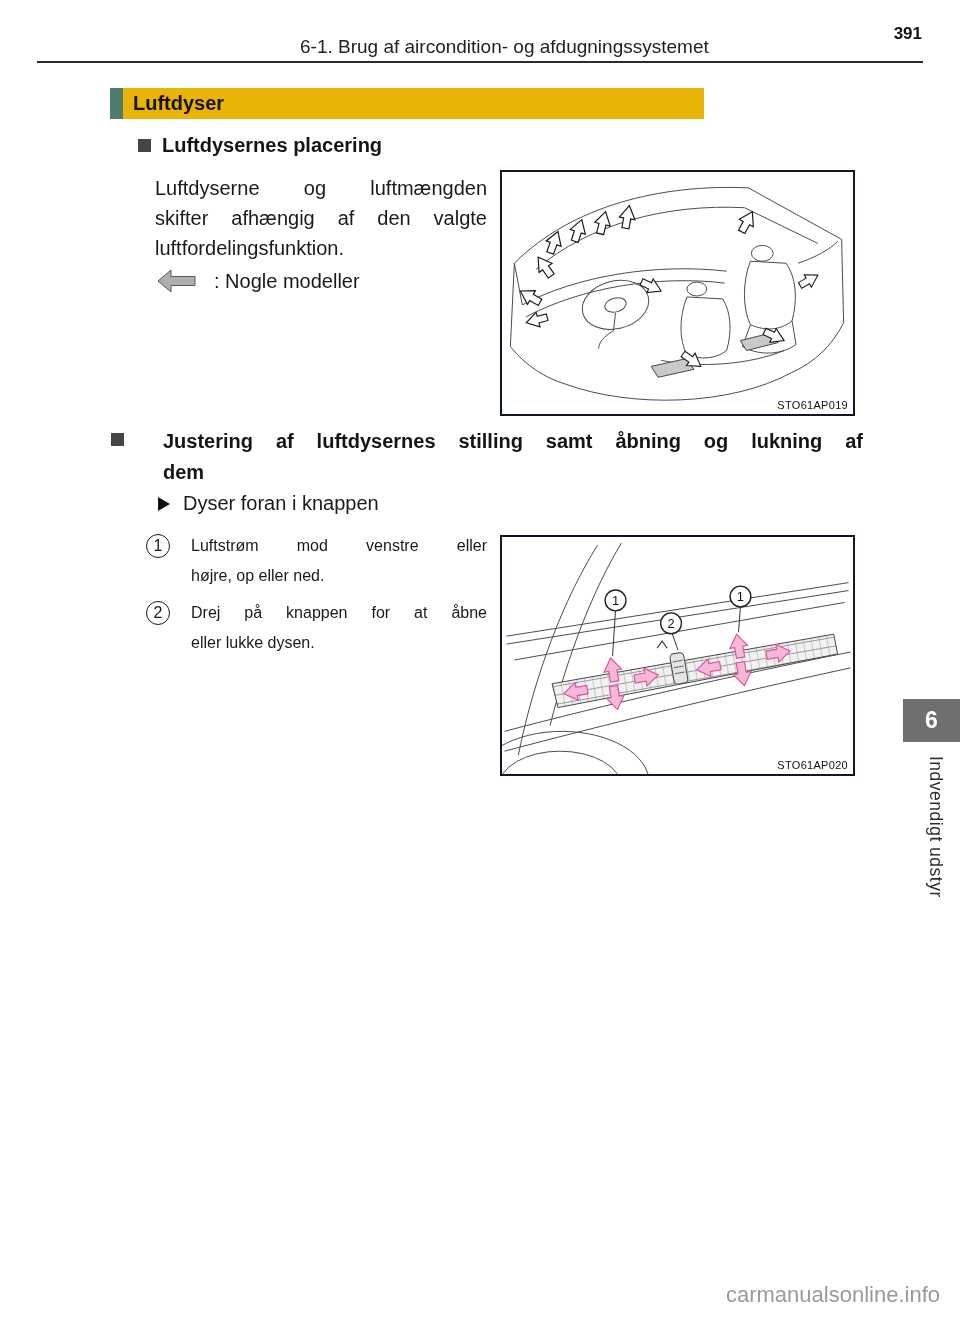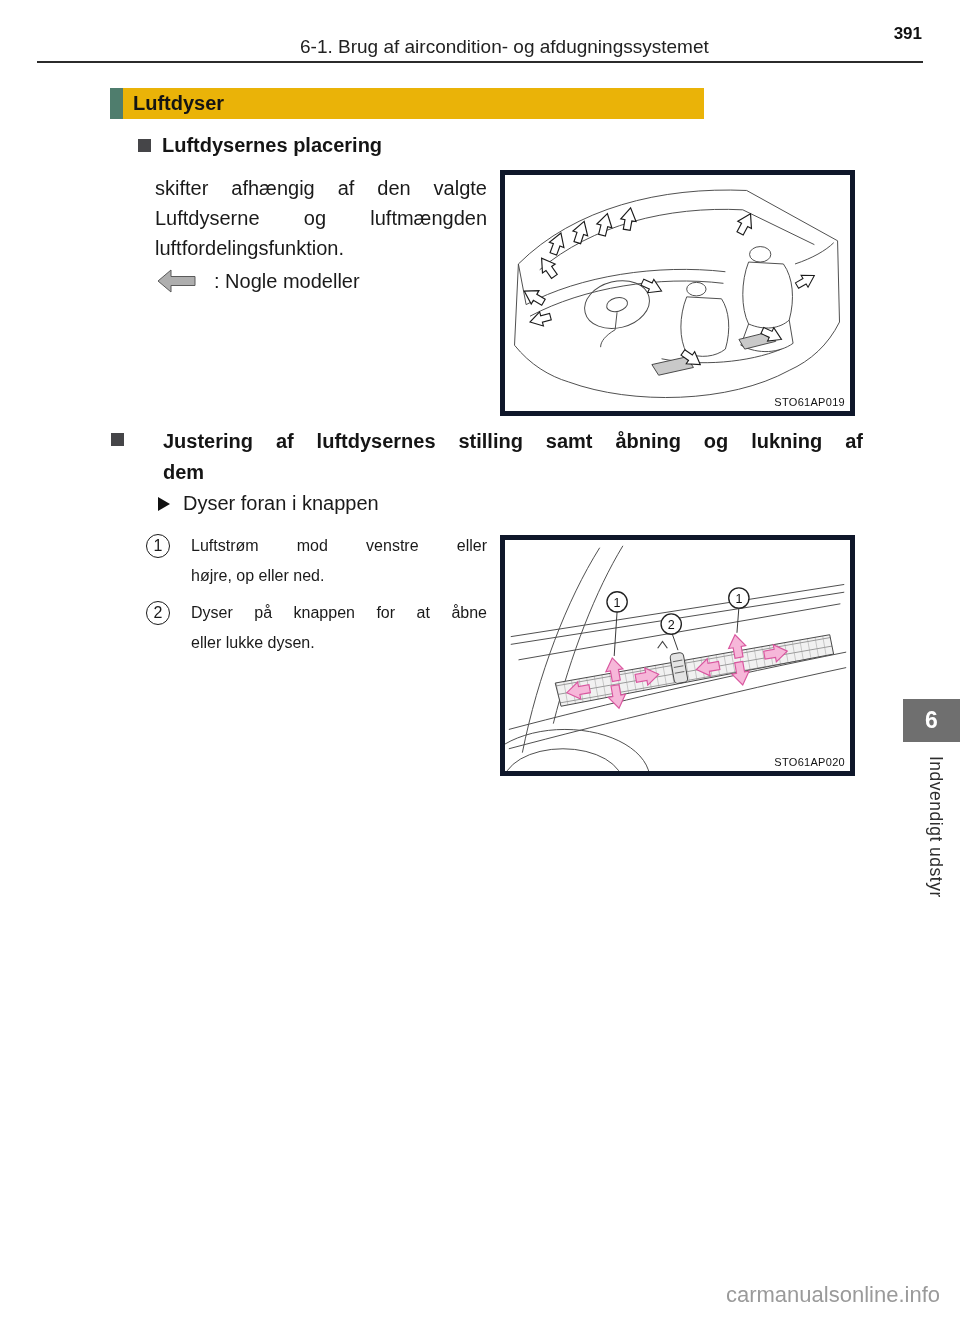--- a/index.html
+++ b/index.html
@@ -21,21 +21,21 @@
   .title-text{ font-size:20px; font-weight:bold; margin-left:10px; color:#141414; }
 
   .h1 { position:absolute; top:134px; left:111px; display:flex; align-items:center; gap:11px; font-size:20px; font-weight:bold; color:#151515;margin-left:27px; }
   .sq { width:13px; height:13px; background:#454548; display:inline-block; flex:0 0 13px; }
 
   .para { position:absolute; top:173px; left:155px; width:332px; font-size:20px; line-height:30px; }
   .jline { text-align:justify; text-align-last:justify; }
 
   .arrow-note { position:absolute; top:269px; left:157px; display:flex; align-items:center; gap:17px; font-size:20px; }
 
-  .figure { position:absolute; border:5px solid #0f172a; background:#fff; }
+  .figure { position:absolute; border:2px solid #0f172a; background:#fff; }
   .fig1 { top:170px; left:500px; width:355px; height:246px; }
   .fig2 { top:535px; left:500px; width:355px; height:241px; }
   .figure svg { width:100%; height:100%; display:block; }
   .fig-label { position:absolute; right:5px; bottom:3px; font-size:11px; letter-spacing:0.3px; color:#111; background:#fff; padding-left:3px; }
 
   .h2wrap { position:absolute; top:426px; left:110px; width:746px; }
   .sq2 { position:absolute; left:1px; top:7px; }
   .h2text { margin-left:53px; width:700px; font-size:20px; font-weight:bold; line-height:31px; color:#151515; }
 
   .pointer-row { position:absolute; top:492px; left:158px; display:flex; align-items:center; gap:13px; font-size:20px; }
@@ -67,22 +67,22 @@
     <span class="accent"></span>
     <span class="title-text">Luftdyser</span>
   </div>
 
   <div class="h1">
     <span class="sq"></span>
     <span>Luftdysernes placering</span>
   </div>
 
   <div class="para">
+    <div class="jline">Luftdyserne og luftmængden</div>
     <div class="jline">skifter afhængig af den valgte</div>
-    <div class="jline">Luftdyserne og luftmængden</div>
     <div>luftfordelingsfunktion.</div>
   </div>
 
   <div class="arrow-note">
     <svg width="40" height="24" viewBox="0 0 40 24">
       <polygon points="1,12 14,1 14,7.5 38,7.5 38,16.5 14,16.5 14,23" fill="#aeaeae" stroke="#5a5a5a" stroke-width="1"></polygon>
     </svg>
     <span>: Nogle modeller</span>
   </div>
 
@@ -149,21 +149,21 @@
     <span class="cnum">1</span>
     <div class="itext">
       <div class="jline">Luftstrøm mod venstre eller</div>
       <div>højre, op eller ned.</div>
     </div>
   </div>
 
   <div class="item item2">
     <span class="cnum">2</span>
     <div class="itext">
-      <div class="jline">Dyser på knappen for at åbne</div>
+      <div class="jline">Drej på knappen for at åbne</div>
       <div>eller lukke dysen.</div>
     </div>
   </div>
 
   <div class="figure fig2">
     <svg viewBox="0 0 353 239">
       <defs>
         <path id="arrP" d="M0,0 L-9,13 L-4.2,13 L-4.2,24 L4.2,24 L4.2,13 L9,13 Z"></path>
         <pattern id="grille" width="8" height="9" patternUnits="userSpaceOnUse" patternTransform="rotate(-10)">
           <rect width="8" height="9" fill="#f1f1f1"></rect>

